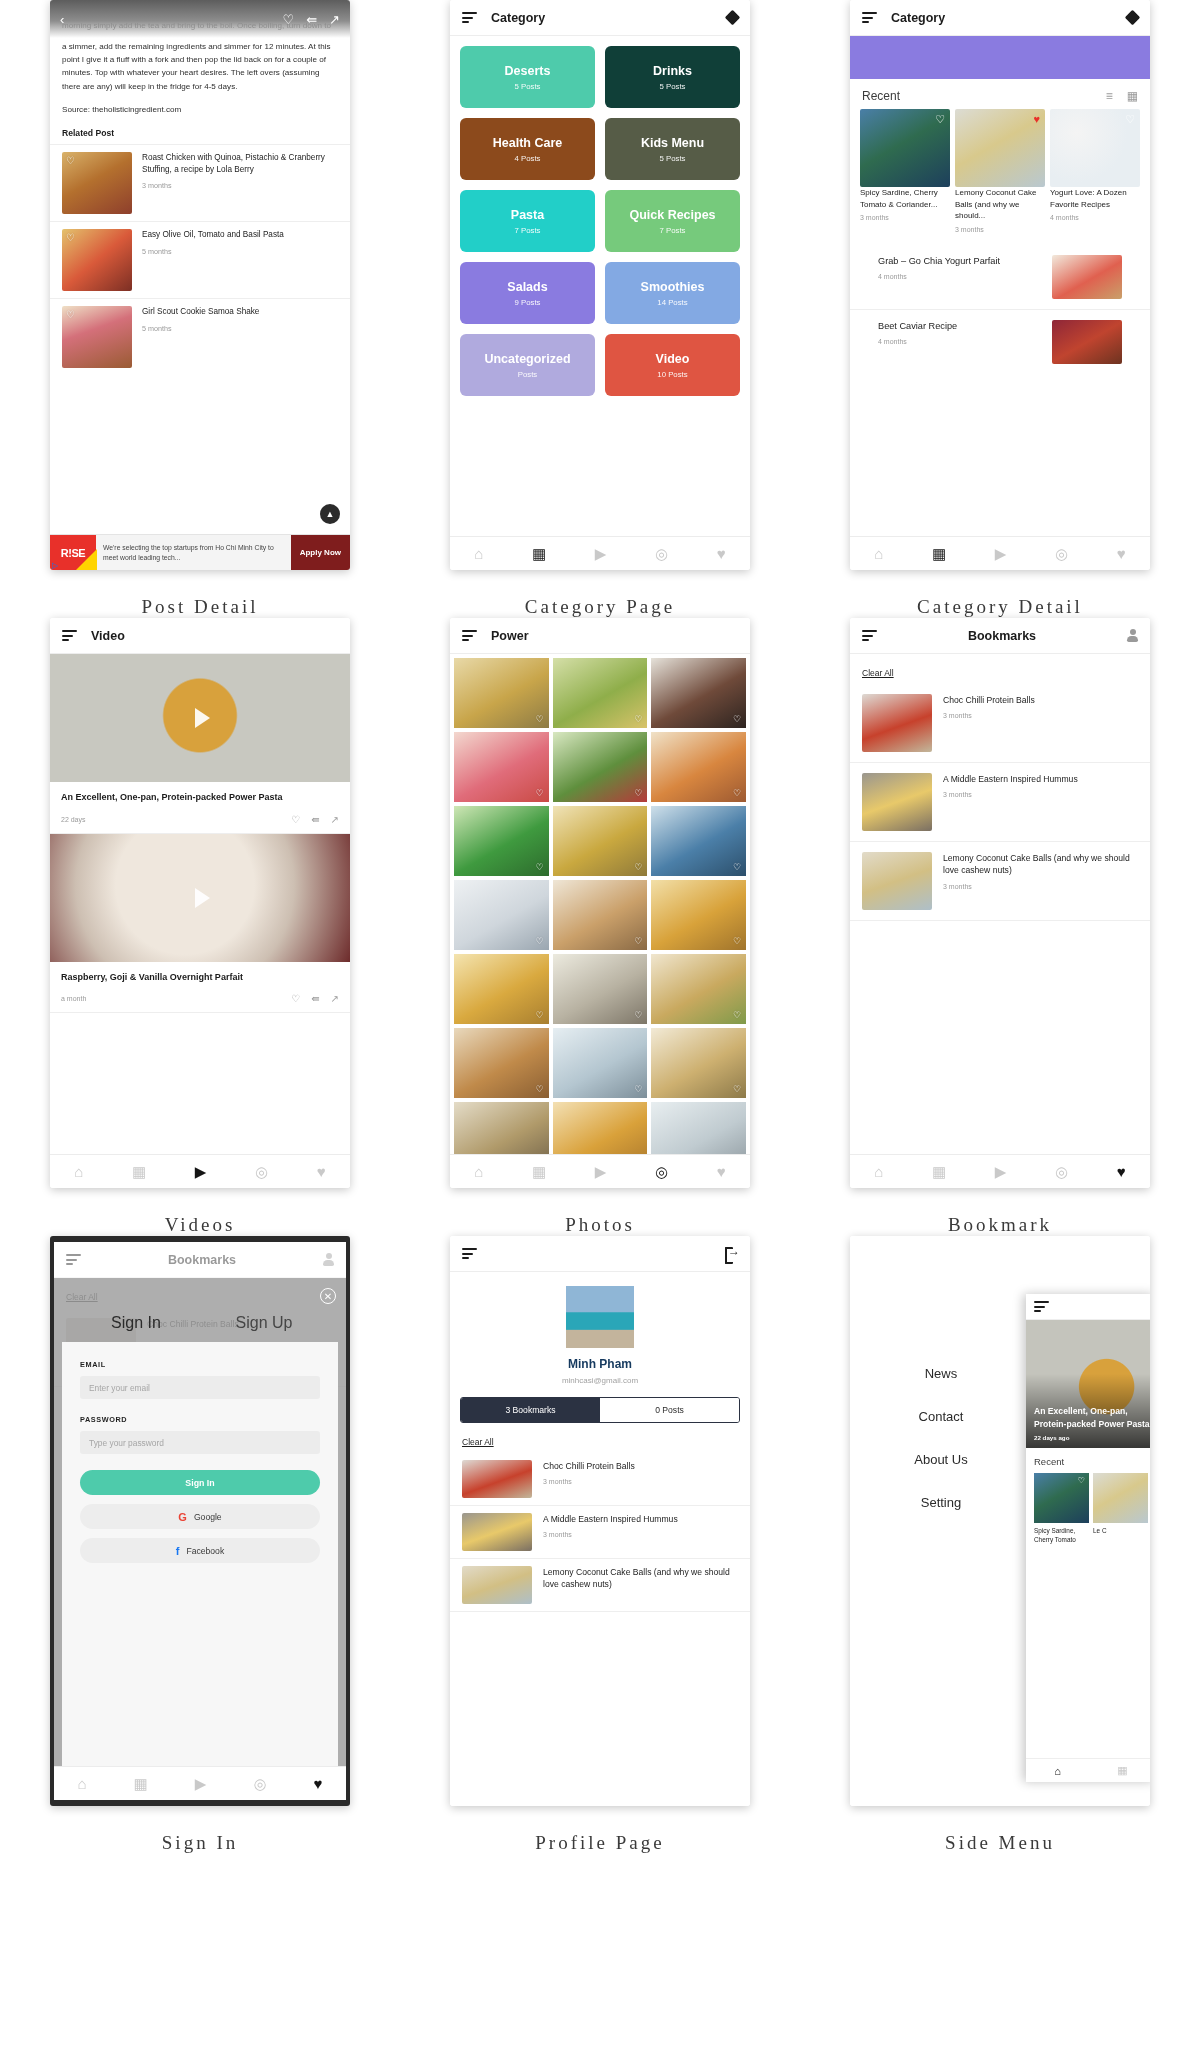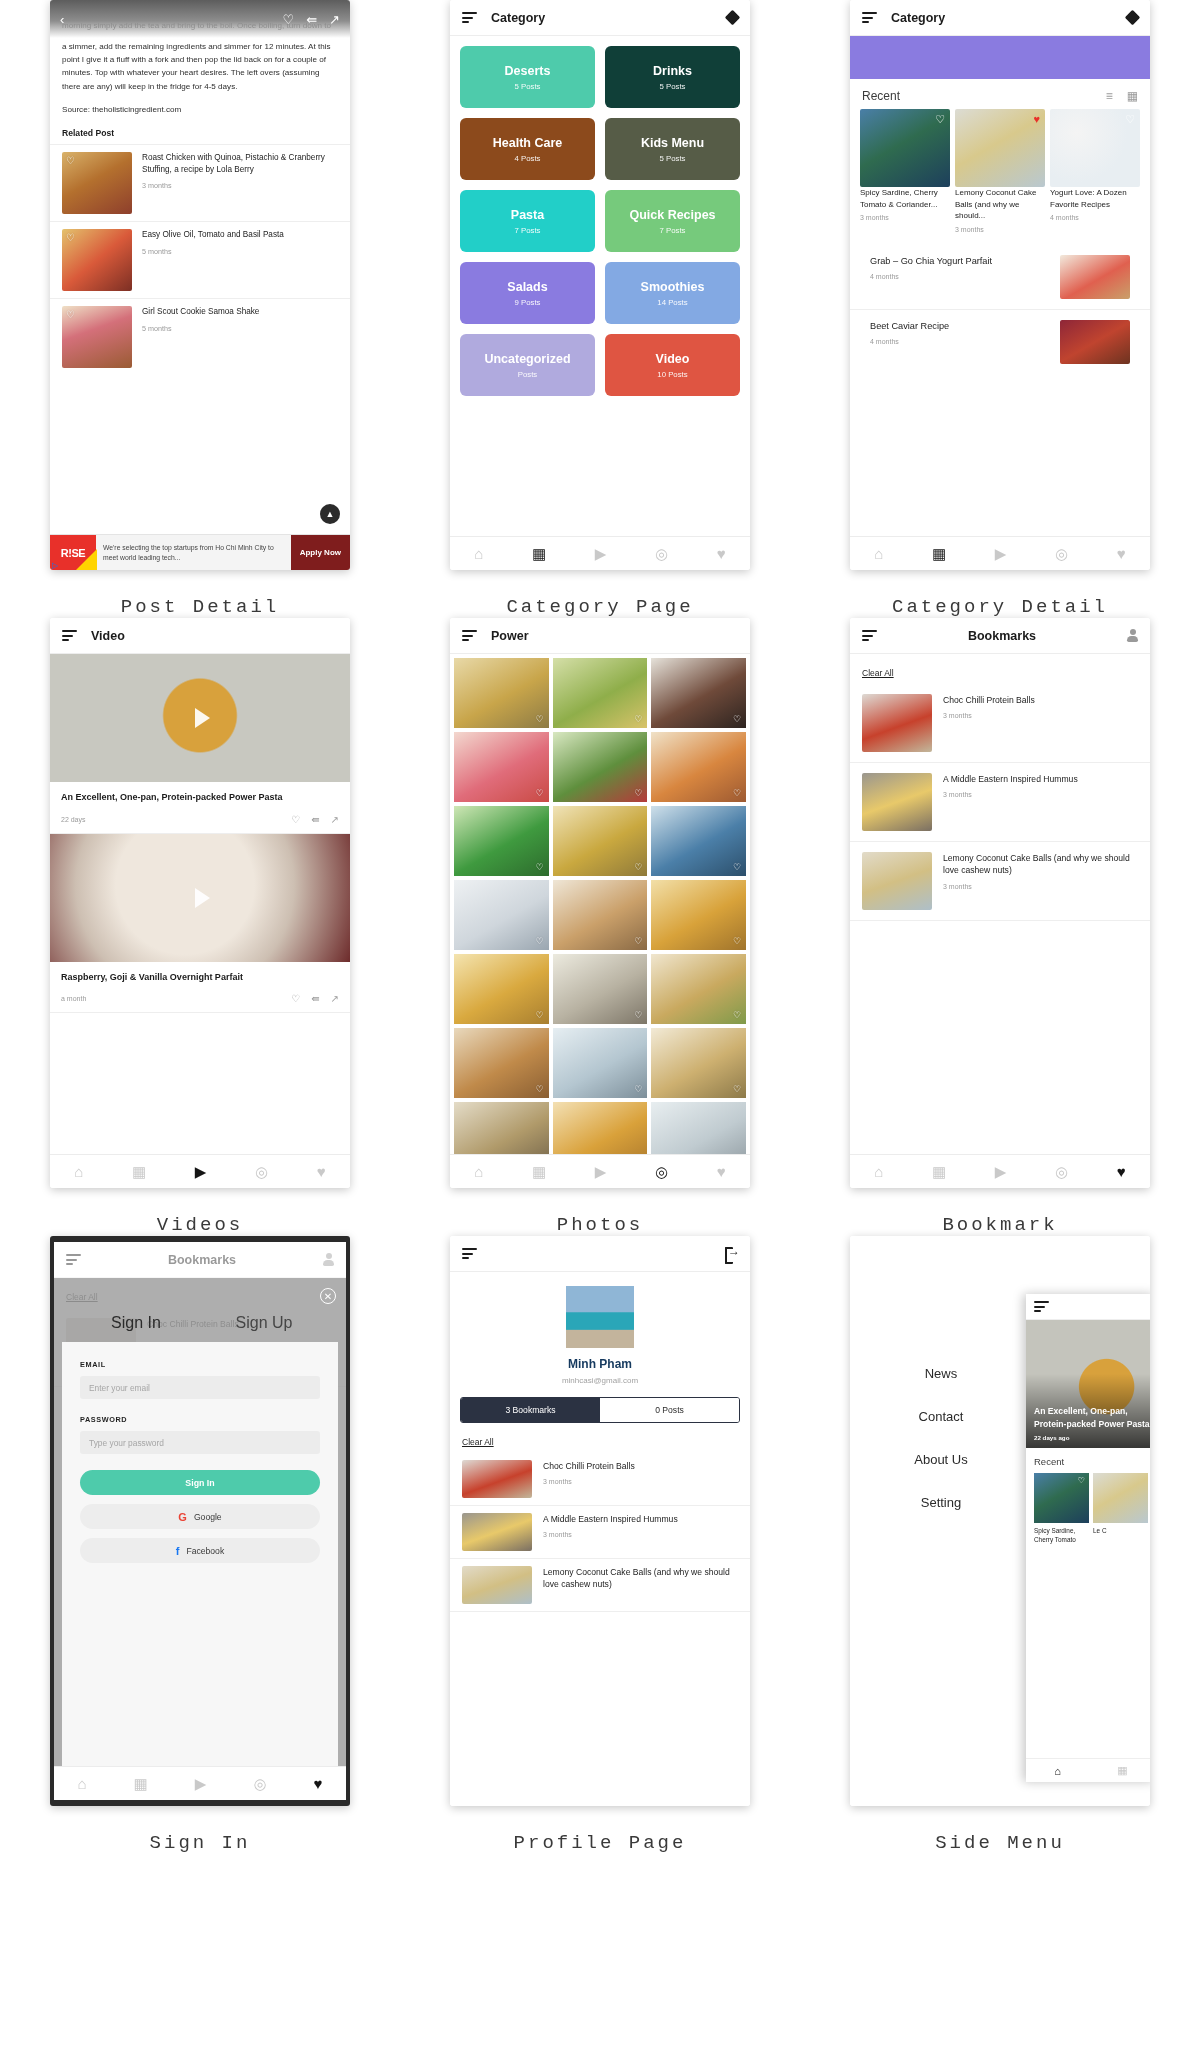--- a/index.html
+++ b/index.html
@@ -21,21 +21,21 @@
     background: #fff;
     border-radius: 3px;
     box-shadow: 0 2px 10px rgba(0,0,0,.22);
     overflow: hidden;
     position: relative;
     display: flex; flex-direction: column;
   }
   .caption {
     margin-top: 26px;
     font-size: 19px; letter-spacing: 3px; color: #3a3a3a;
-    font-family: Liberation Mono, monospace;
+    font-family: Liberation Serif, serif;
   }
   
   .appbar {
     height: 36px; flex: 0 0 36px; background: #fff;
     display: flex; align-items: center; padding: 0 12px;
     border-bottom: 1px solid #ededed; position: relative; z-index: 5;
   }
   .appbar .title {
     font-size: 12.5px; font-weight: bold; color: #1b1b1b;
     flex: 1; text-align: center;
@@ -114,21 +114,21 @@
   .sec-head { display:flex; align-items:center; padding:10px 12px 6px; }
   .sec-head .h { flex:1; font-size:12px; color:#3c3c3c; }
   .sec-head .ic { color:#9a9a9a; margin-left:14px; font-size:12px; }
   .grid3 { display:flex; gap:5px; padding:0 10px; }
   .g3-item { flex:1; }
   .g3-img { width:100%; height:78px; border-radius:2px; position:relative;
             background-size:cover; background-position:center; }
   .g3-img .hrt { position:absolute; top:4px; right:5px; font-size:11px; }
   .g3-t { font-size:8px; color:#1d1d1d; line-height:1.45; }
   .g3-m { font-size:7px; color:#9a9a9a; margin-top:4px; }
-  .lrow { display:flex; gap:28px; padding:10px 20px; border-top:1px solid #eee; align-items:flex-start; }
+  .lrow { display:flex; gap:28px; padding:10px 28px; border-top:1px solid #eee; align-items:flex-start; }
   .lrow .lt { flex:1; }
   .lrow .lt .tt { font-size:9.2px; color:#1d1d1d; line-height:1.45; }
   .lrow .lt .mm { font-size:7px; color:#9a9a9a; margin-top:5px; }
   .lrow .li { width:70px; height:44px; flex:0 0 70px; border-radius:2px;
               background-size:cover; background-position:center; }
   
   .vcard { border-bottom:1px solid #eee; }
   .vmedia { height:128px; position:relative; background-size:cover; background-position:center; }
   .play { position:absolute; inset:0; display:flex; align-items:center; justify-content:center; }
   .play::after { content:""; border-left:15px solid rgba(255,255,255,.92);

